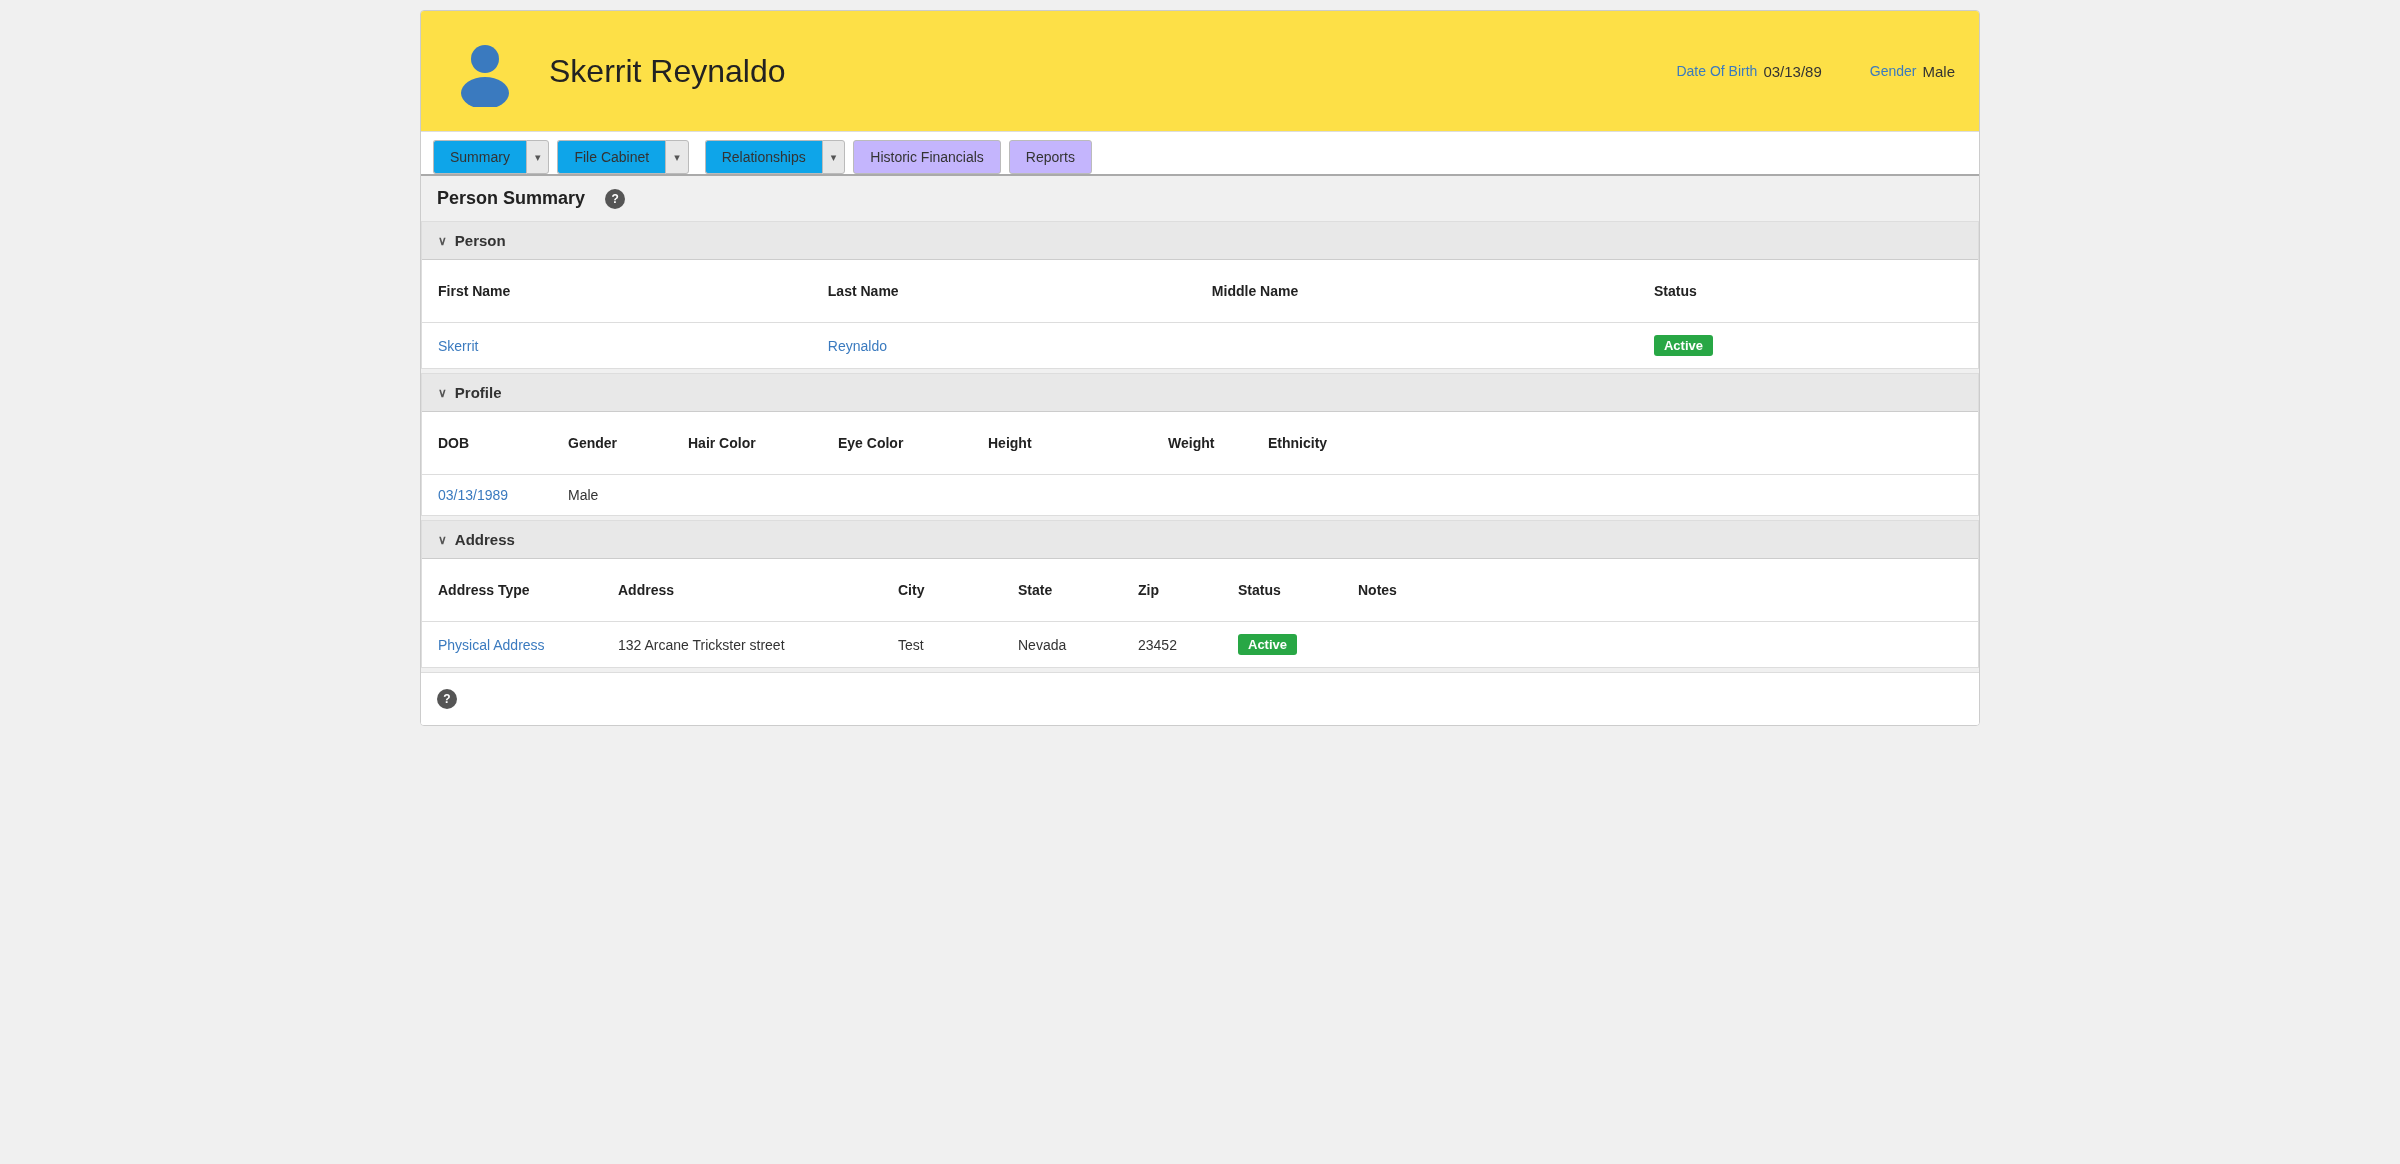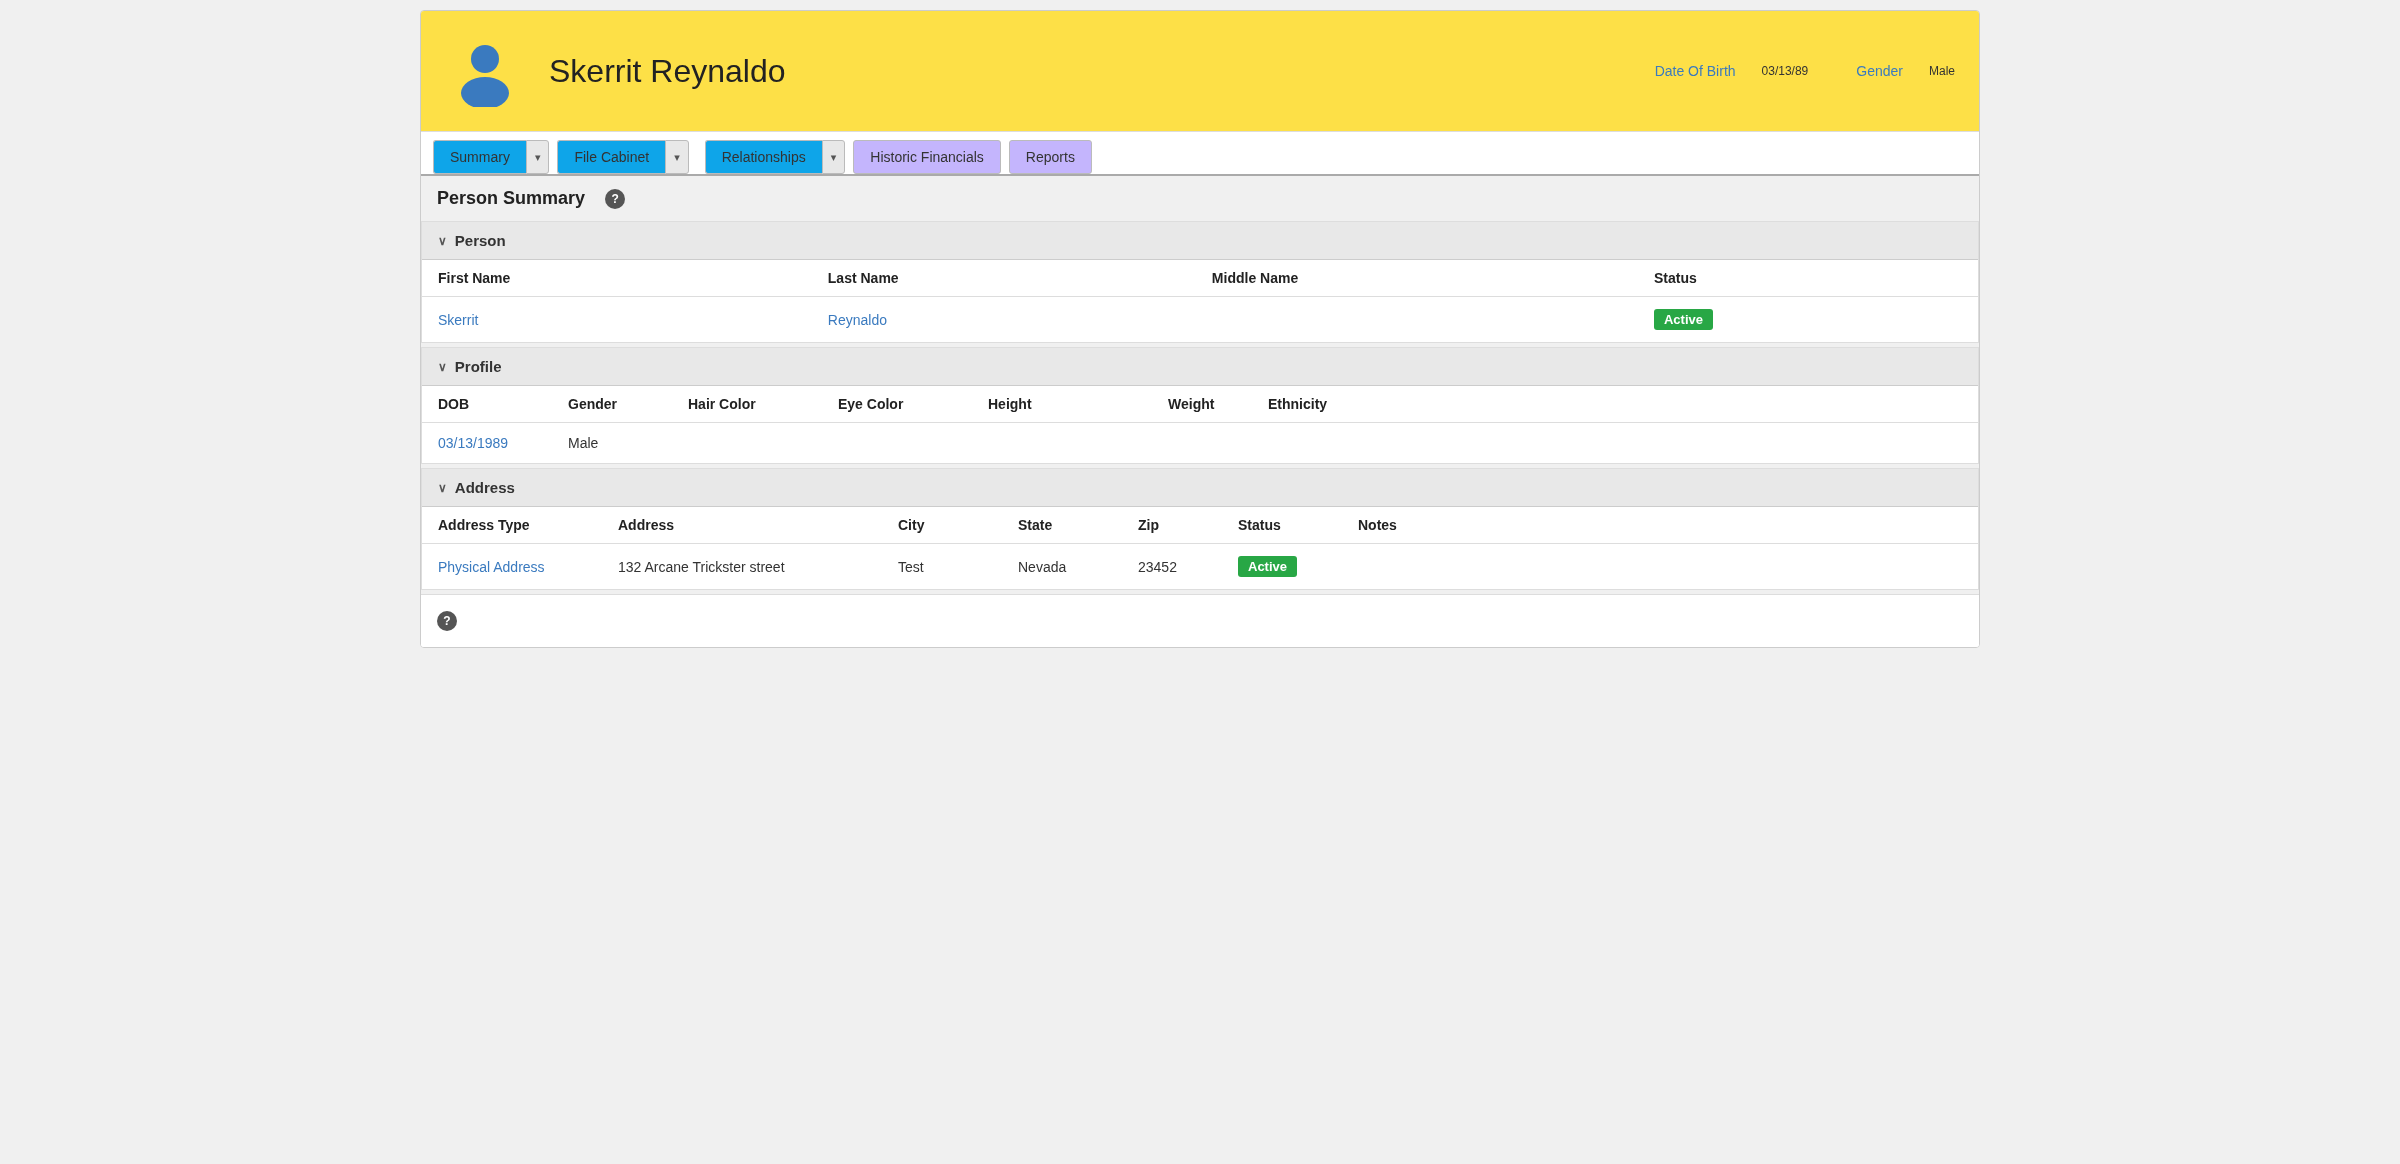--- a/index.html
+++ b/index.html
@@ -63,22 +63,21 @@
       align-items: center;
     }
 
     .meta-label {
       color: #3a7abf;
       font-size: 14px;
     }
 
     .meta-value {
       color: #333;
-      font-size: 12px;
-      margin-left: 20px;
+      font-size: 15px;
     }
 
     
     .nav-tabs {
       background: #fff;
       padding: 8px 12px 0 12px;
       display: flex;
       gap: 4px;
       align-items: flex-end;
       border-bottom: 2px solid #aaa;
@@ -178,21 +177,21 @@
       color: #555;
     }
 
     
     .data-table {
       width: 100%;
       border-collapse: collapse;
     }
 
     .data-table th {
-      padding: 10px 16px;
+      padding: 23px 16px;
       text-align: left;
       font-weight: 700;
       font-size: 14px;
       color: #222;
       background: #fff;
       border-bottom: 1px solid #ddd;
     }
 
     .data-table td {
       padding: 12px 16px;

